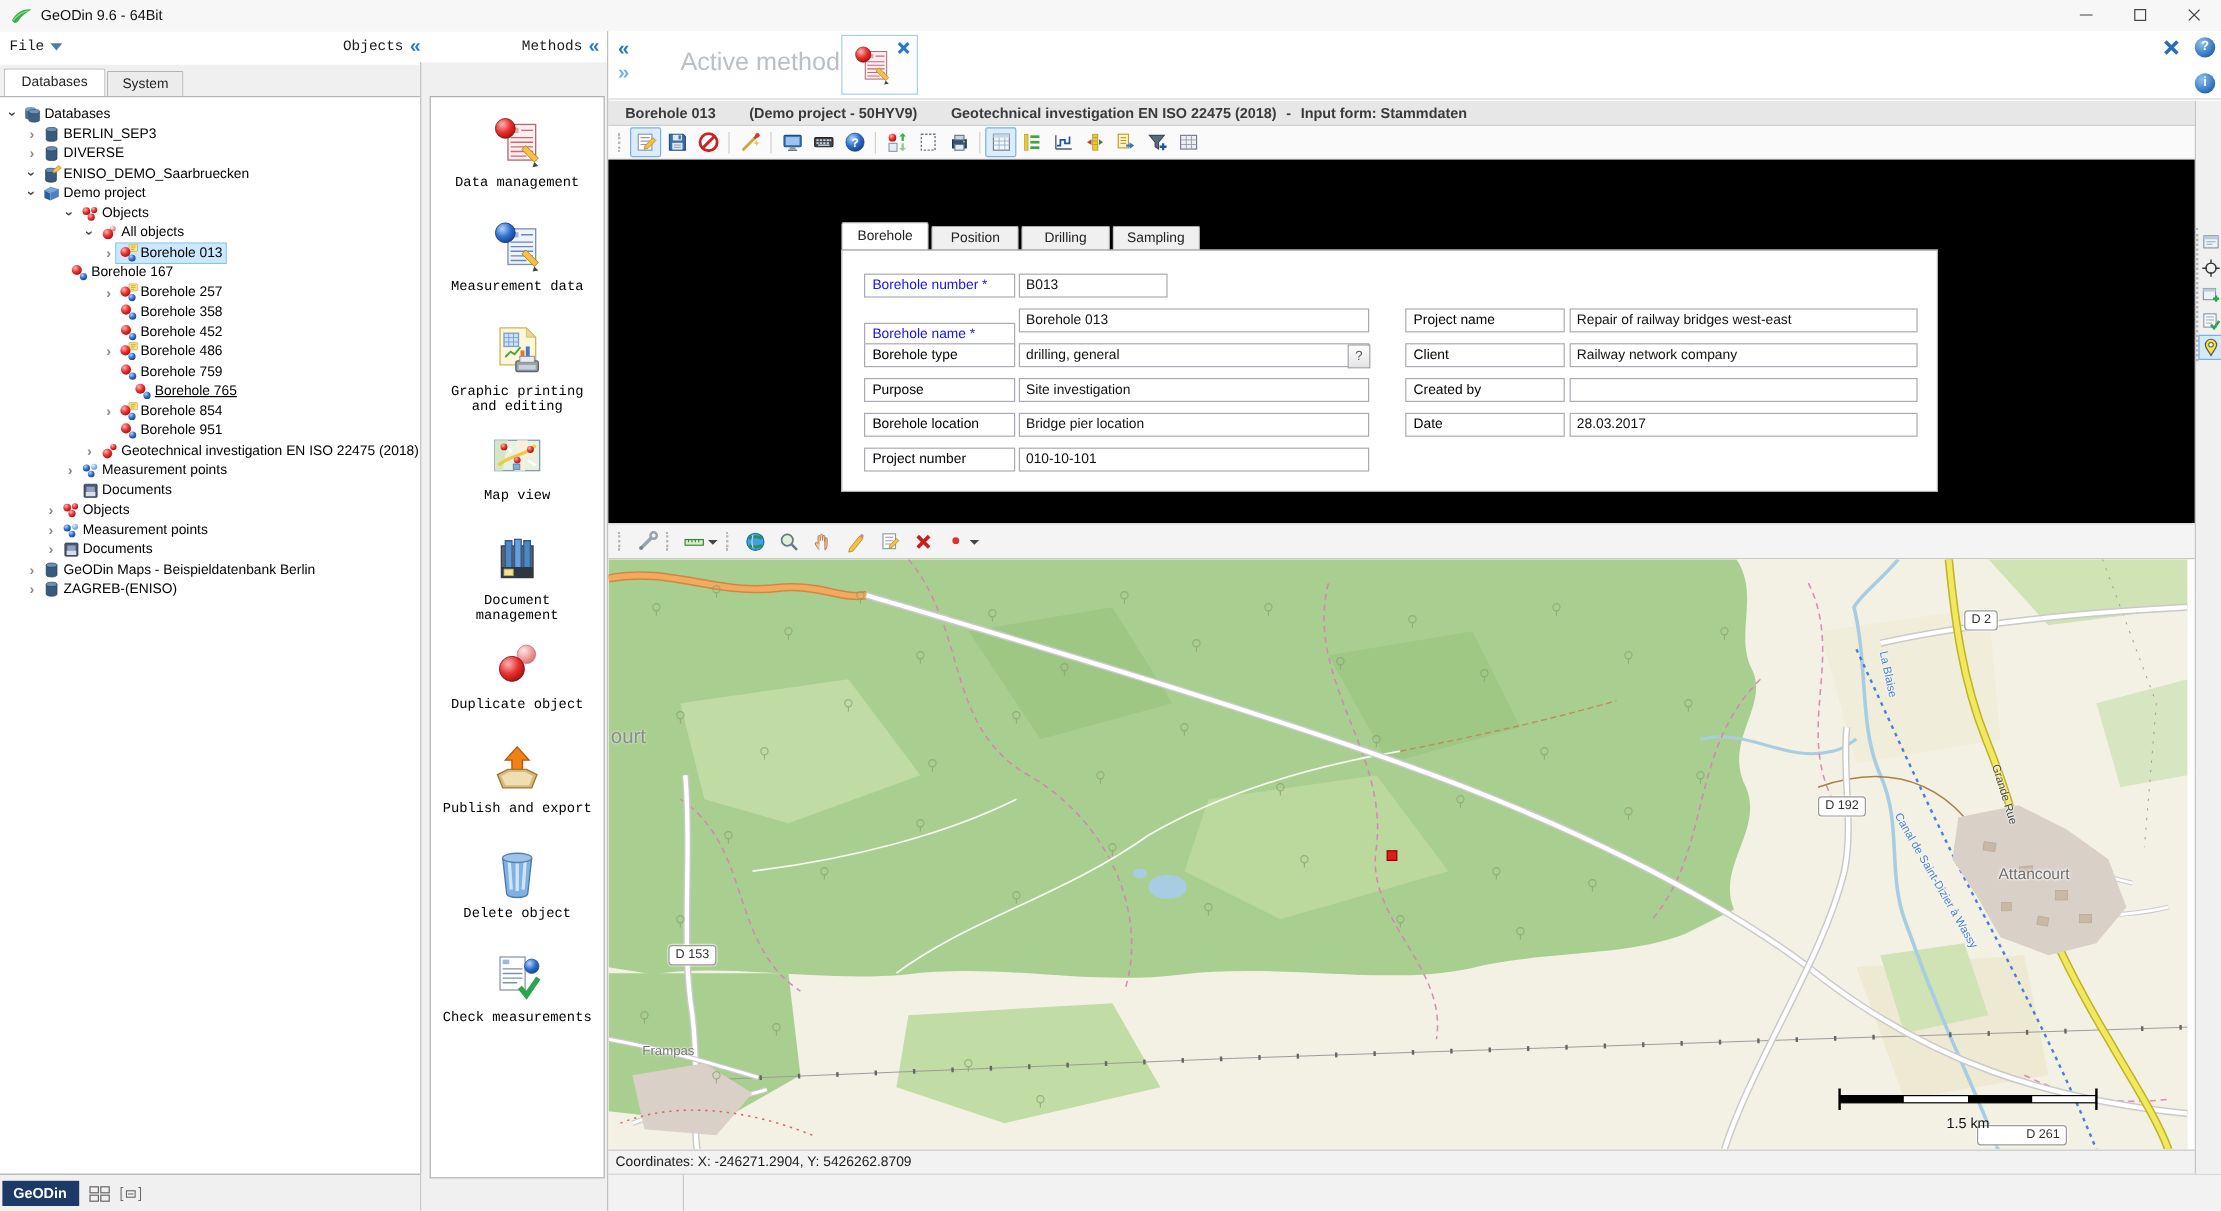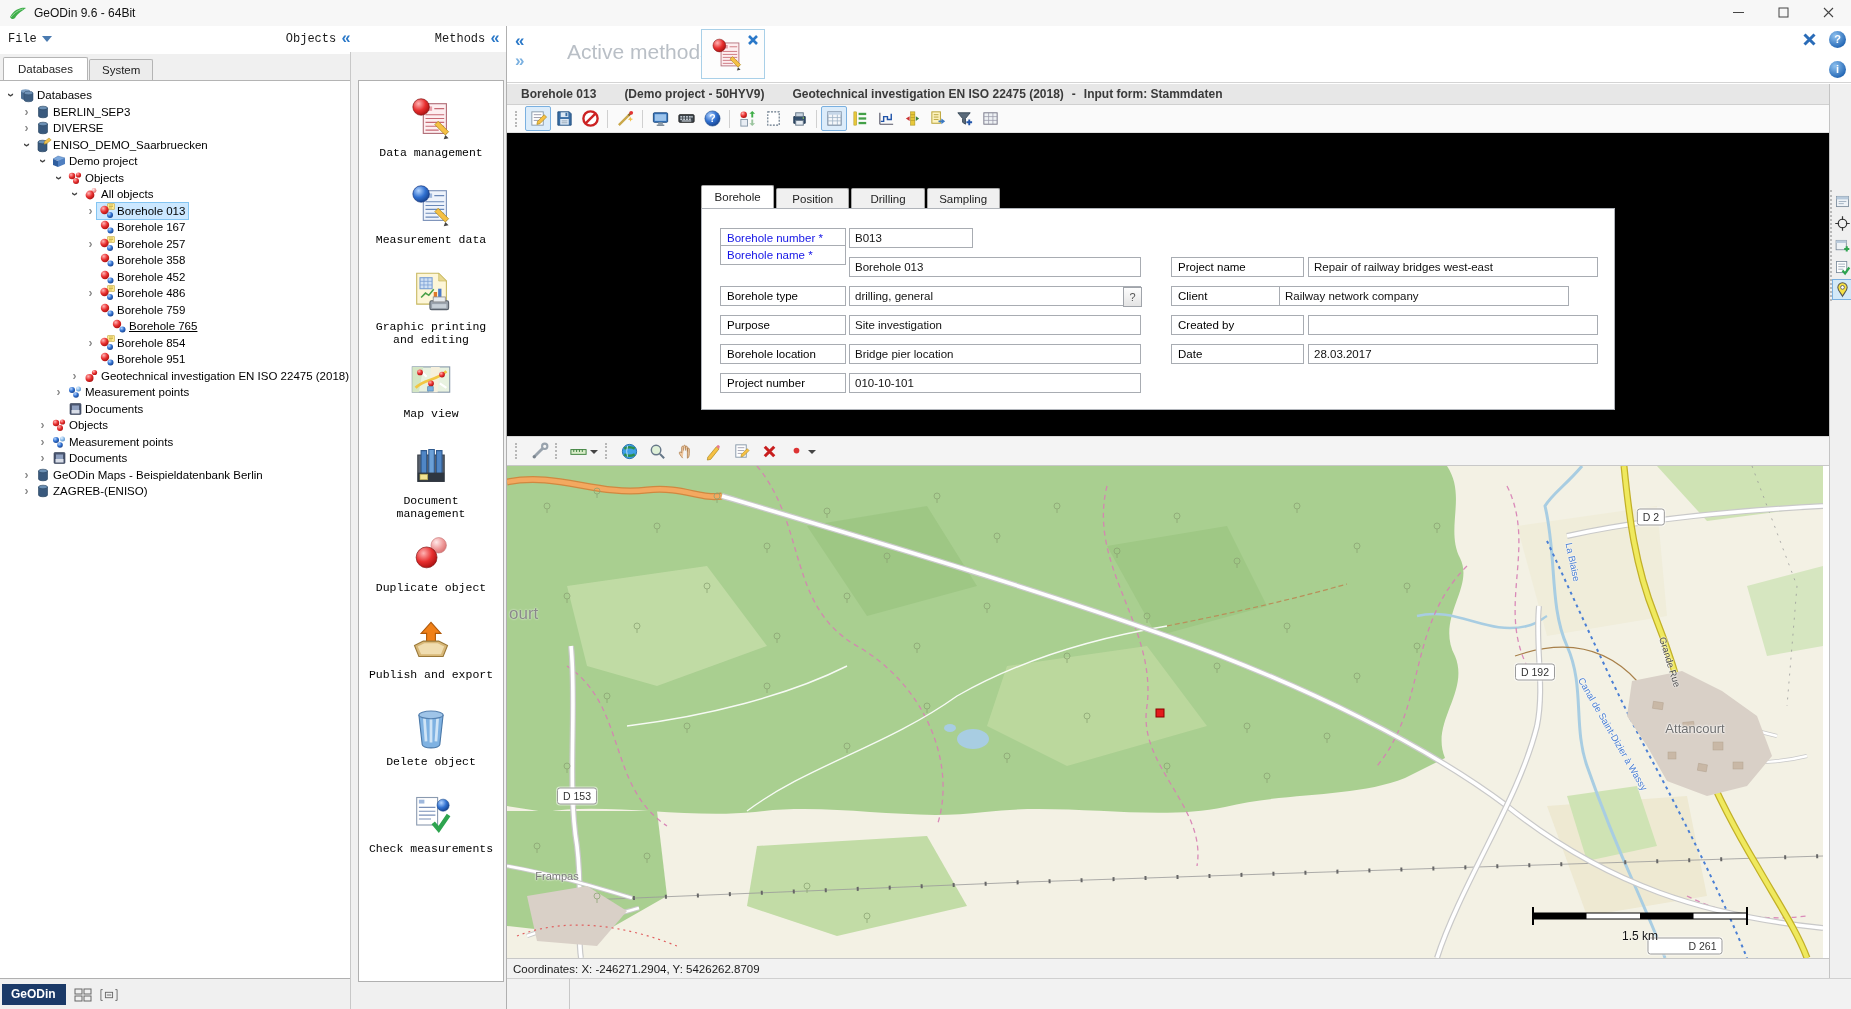--- a/index.html
+++ b/index.html
@@ -211,21 +211,21 @@
         <span class="texp open">›</span>
         <span class="tlabelwrap">
           <span class="ticon"><svg viewBox="0 0 18 16">
               <path d="M4 5 v8 a4.5 1.8 0 0 0 9 0 V5z" fill="#39597d" stroke="#24405c" stroke-width=".6"></path>
               <ellipse cx="8.5" cy="5" rx="4.5" ry="1.8" fill="#6c90b4" stroke="#24405c" stroke-width=".6"></ellipse>
               <path d="M10.5 4.5 L15 1 l2.2 2 -4.5 3.6 -2.6.6z" fill="#f2c14e" stroke="#a8861a" stroke-width=".5"></path>
             </svg></span>
           <span>ENISO_DEMO_Saarbruecken</span>
         </span>
       </div>
-      <div class="trow" style="padding-left: 20px; margin-left: 16px;">
+      <div class="trow" style="padding-left: 20px;">
         <span class="texp open">›</span>
         <span class="tlabelwrap">
           <span class="ticon"><svg viewBox="0 0 18 16">
               <path d="M3 6 l5-3 7 2 -5 3z" fill="#7aa7dd" stroke="#2f5e9e" stroke-width=".4"></path>
               <path d="M3 6 l5 2 v6 l-5-2z" fill="#2f5e9e"></path>
               <path d="M8 8 l7-3 v6 l-7 3z" fill="#4f7fc0"></path>
             </svg></span>
           <span>Demo project</span>
         </span>
       </div>
@@ -255,21 +255,21 @@
         <span class="tlabelwrap sel">
           <span class="ticon"><svg viewBox="0 0 18 16">
               <rect x="9.5" y="0.5" width="7" height="6" rx="0.5" fill="#ffe98c" stroke="#b89b30" stroke-width=".5"></rect>
               <path d="M11 2 h4 M11 3.5 h4 M11 5 h3" stroke="#a08820" stroke-width=".5"></path>
               <circle cx="6.5" cy="7" r="4.2" fill="url(#gRed)"></circle>
               <circle cx="12" cy="12" r="3" fill="url(#gBlue)"></circle>
             </svg></span>
           <span>Borehole 013</span>
         </span>
       </div>
-      <div class="trow" style="padding-left: 84px; align-items: center;">
+      <div class="trow" style="padding-left: 43px; align-items: center;">
         <span class="texp"></span>
         <span class="tlabelwrap">
           <span class="ticon"><svg viewBox="0 0 18 16">
               <circle cx="7" cy="6" r="4.2" fill="url(#gRed)"></circle>
               <circle cx="12.5" cy="11.5" r="3" fill="url(#gBlue)"></circle>
             </svg></span>
           <span>Borehole 167</span>
         </span>
       </div>
       <div class="trow" style="padding-left: 84px;">
@@ -745,35 +745,35 @@
       </div>
 
     <div class="formarea" id="formarea">
       <div class="groupbox"></div>
     <div class="ftab active" style="left: 194px; width: 73.2px; top: 52px;">Borehole</div>
         <div class="ftab" style="left: 269.2px; width: 73.2px; top: 55px;">Position</div>
         <div class="ftab" style="left: 344.4px; width: 73.2px; top: 55px;">Drilling</div>
         <div class="ftab" style="left: 419.6px; width: 73.2px; top: 55px;">Sampling</div>
         <div class="flabel req" style="left: 213px; top: 95px; width: 126px;">Borehole number *</div>
         <div class="finput" style="left: 342px; top: 95px; width: 124px;">B013</div>
-        <div class="flabel req" style="left: 213px; top: 112px; width: 126px;">Borehole name *</div>
+        <div class="flabel req" style="left: 213px; top: 136px; width: 126px;">Borehole name *</div>
         <div class="finput" style="left: 342px; top: 124px; width: 292px;">Borehole 013</div>
         <div class="flabel" style="left: 213px; top: 153px; width: 126px;">Borehole type</div>
         <div class="finput" style="left: 342px; top: 153px; width: 292px;">drilling, general</div>
         <div class="fhelp" style="left: 616px; top: 154px; width: 17px;">?</div>
         <div class="flabel" style="left: 213px; top: 182px; width: 126px;">Purpose</div>
         <div class="finput" style="left: 342px; top: 182px; width: 292px;">Site investigation</div>
         <div class="flabel" style="left: 213px; top: 211px; width: 126px;">Borehole location</div>
         <div class="finput" style="left: 342px; top: 211px; width: 292px;">Bridge pier location</div>
         <div class="flabel" style="left: 213px; top: 240px; width: 126px;">Project number</div>
         <div class="finput" style="left: 342px; top: 240px; width: 292px;">010-10-101</div>
         <div class="flabel" style="left: 664px; top: 124px; width: 133px;">Project name</div>
         <div class="finput" style="left: 801px; top: 124px; width: 290px;">Repair of railway bridges west-east</div>
         <div class="flabel" style="left: 664px; top: 153px; width: 133px;">Client</div>
-        <div class="finput" style="left: 772px; top: 153px; width: 290px;">Railway network company</div>
+        <div class="finput" style="left: 801px; top: 153px; width: 290px;">Railway network company</div>
         <div class="flabel" style="left: 664px; top: 182px; width: 133px;">Created by</div>
         <div class="finput" style="left: 801px; top: 182px; width: 290px;"></div>
         <div class="flabel" style="left: 664px; top: 211px; width: 133px;">Date</div>
         <div class="finput" style="left: 801px; top: 211px; width: 290px;">28.03.2017</div>
       </div>
 
     <div class="maptoolbar" id="maptoolbar">
         <div class="grip"></div>
         <div class="tbtn" style="width: 26px;">
           <svg viewBox="0 0 20 20">

